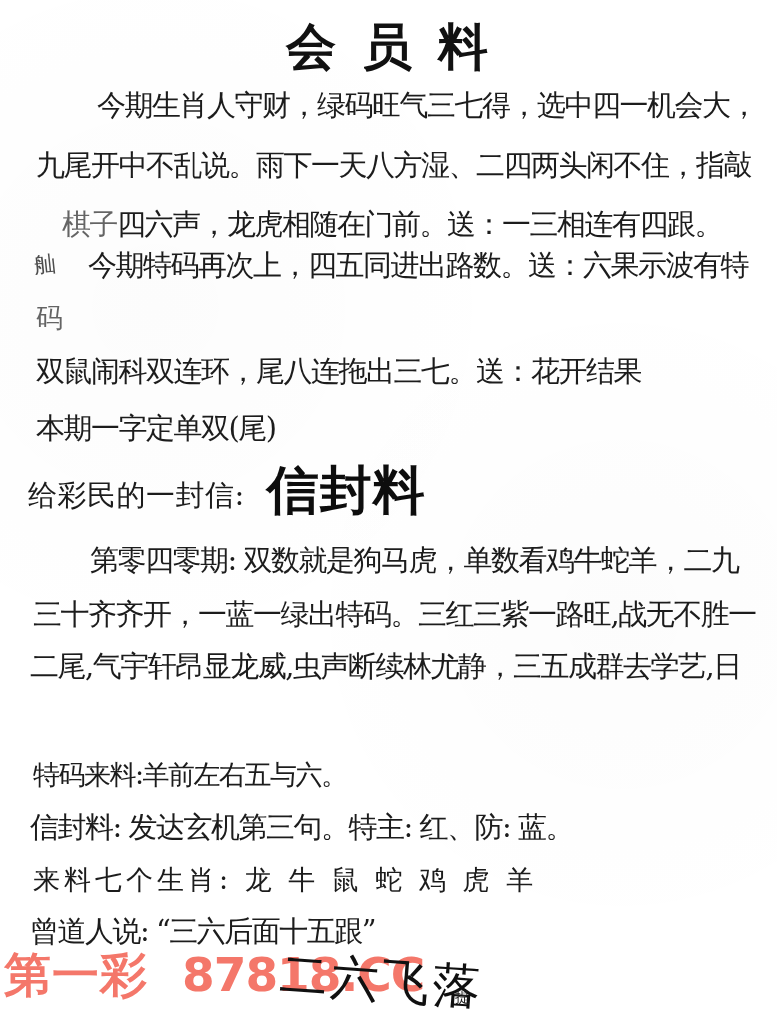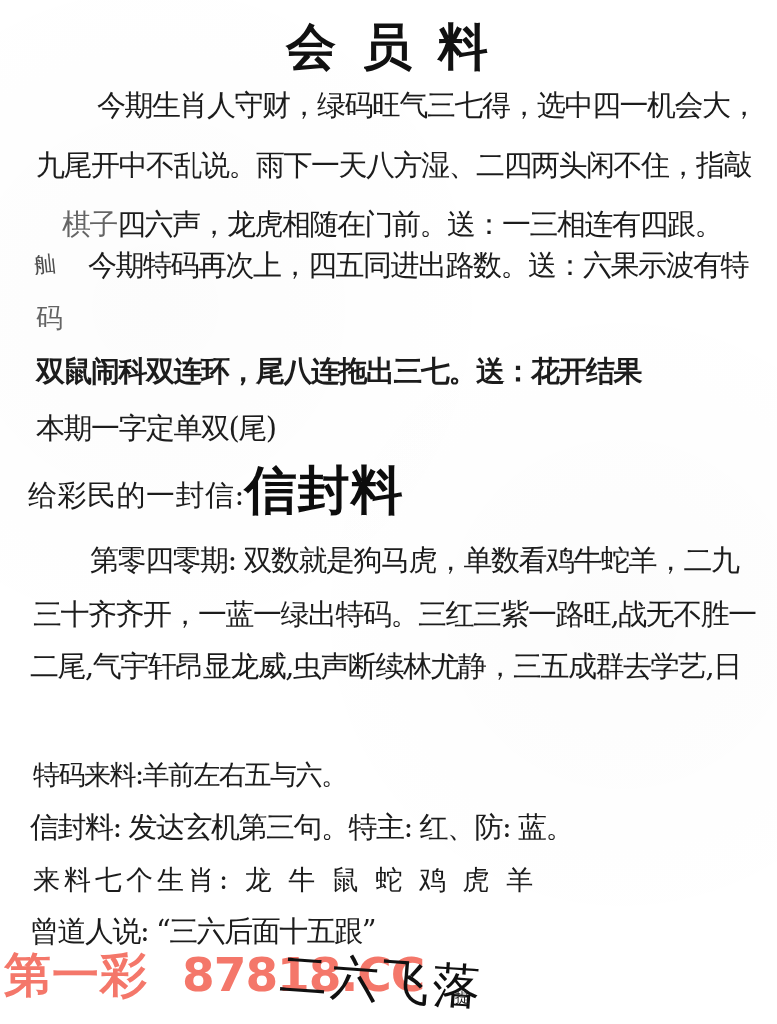--- a/index.html
+++ b/index.html
@@ -25,21 +25,21 @@
     font-size:29px;letter-spacing:-1.5px;color:#1c1c1c;
   }
   .faint{opacity:.68;}
   .margin-mark{
     position:absolute;font-size:22px;opacity:.8;color:#222;
     transform:rotate(-6deg);
   }
   .hw-small-line{font-size:27px;}
   .envelope-heading{
     position:absolute;top:456px;left:28px;
-    display:flex;align-items:flex-end;white-space:nowrap;
+    display:flex;align-items:flex-end;gap:22px;white-space:nowrap;
   }
   .envelope-heading .intro{
     font-size:29px;letter-spacing:0.5px;padding-bottom:10px;color:#1c1c1c;
   }
   .envelope-heading .big{
     font-size:52px;font-weight:bold;letter-spacing:1px;color:#0d0d0d;
   }
   .spaced{letter-spacing:4px;}
   .footer-red{
     position:absolute;top:944px;left:4px;
@@ -68,21 +68,21 @@
 
   <div class="line" style="top:86px;left:97px;">今期生肖人守财，绿码旺气三七得，选中四一机会大，</div>
   <div class="line" style="top:146px;left:36px;">九尾开中不乱说。雨下一天八方湿、二四两头闲不住，指敲</div>
 
   <div class="line" style="top:205px;left:38px;margin-left:24px;"><span class="faint">棋子</span><span>四六声，龙虎相随在门前。送：一三相连有四跟。</span></div>
 
   <span class="margin-mark" style="top:250px;left:34px;">舢</span>
   <div class="line" style="top:246px;left:88px;">今期特码再次上，四五同进出路数。送：六果示波有特</div>
   <div class="line hw-small-line faint" style="top:300px;left:36px;">码</div>
 
-  <div class="line" style="top:352px;left:36px;font-weight:bold;">双鼠闹科双连环，尾八连拖出三七。送：花开结果</div>
+  <div class="line" style="top:352px;left:36px;">双鼠闹科双连环，尾八连拖出三七。送：花开结果</div>
   <div class="line" style="top:409px;left:36px;">本期一字定单双(尾)</div>
 
   <div class="envelope-heading">
     <span class="intro">给彩民的一封信:</span>
     <span class="big">信封料</span>
   </div>
 
   <div class="line" style="top:541px;left:90px;">第零四零期: 双数就是狗马虎，单数看鸡牛蛇羊，二九</div>
   <div class="line" style="top:595px;left:33px;">三十齐齐开，一蓝一绿出特码。三红三紫一路旺,战无不胜一</div>
   <div class="line" style="top:647px;left:30px;">二尾,气宇轩昂显龙威,虫声断续林尤静，三五成群去学艺,日</div>

